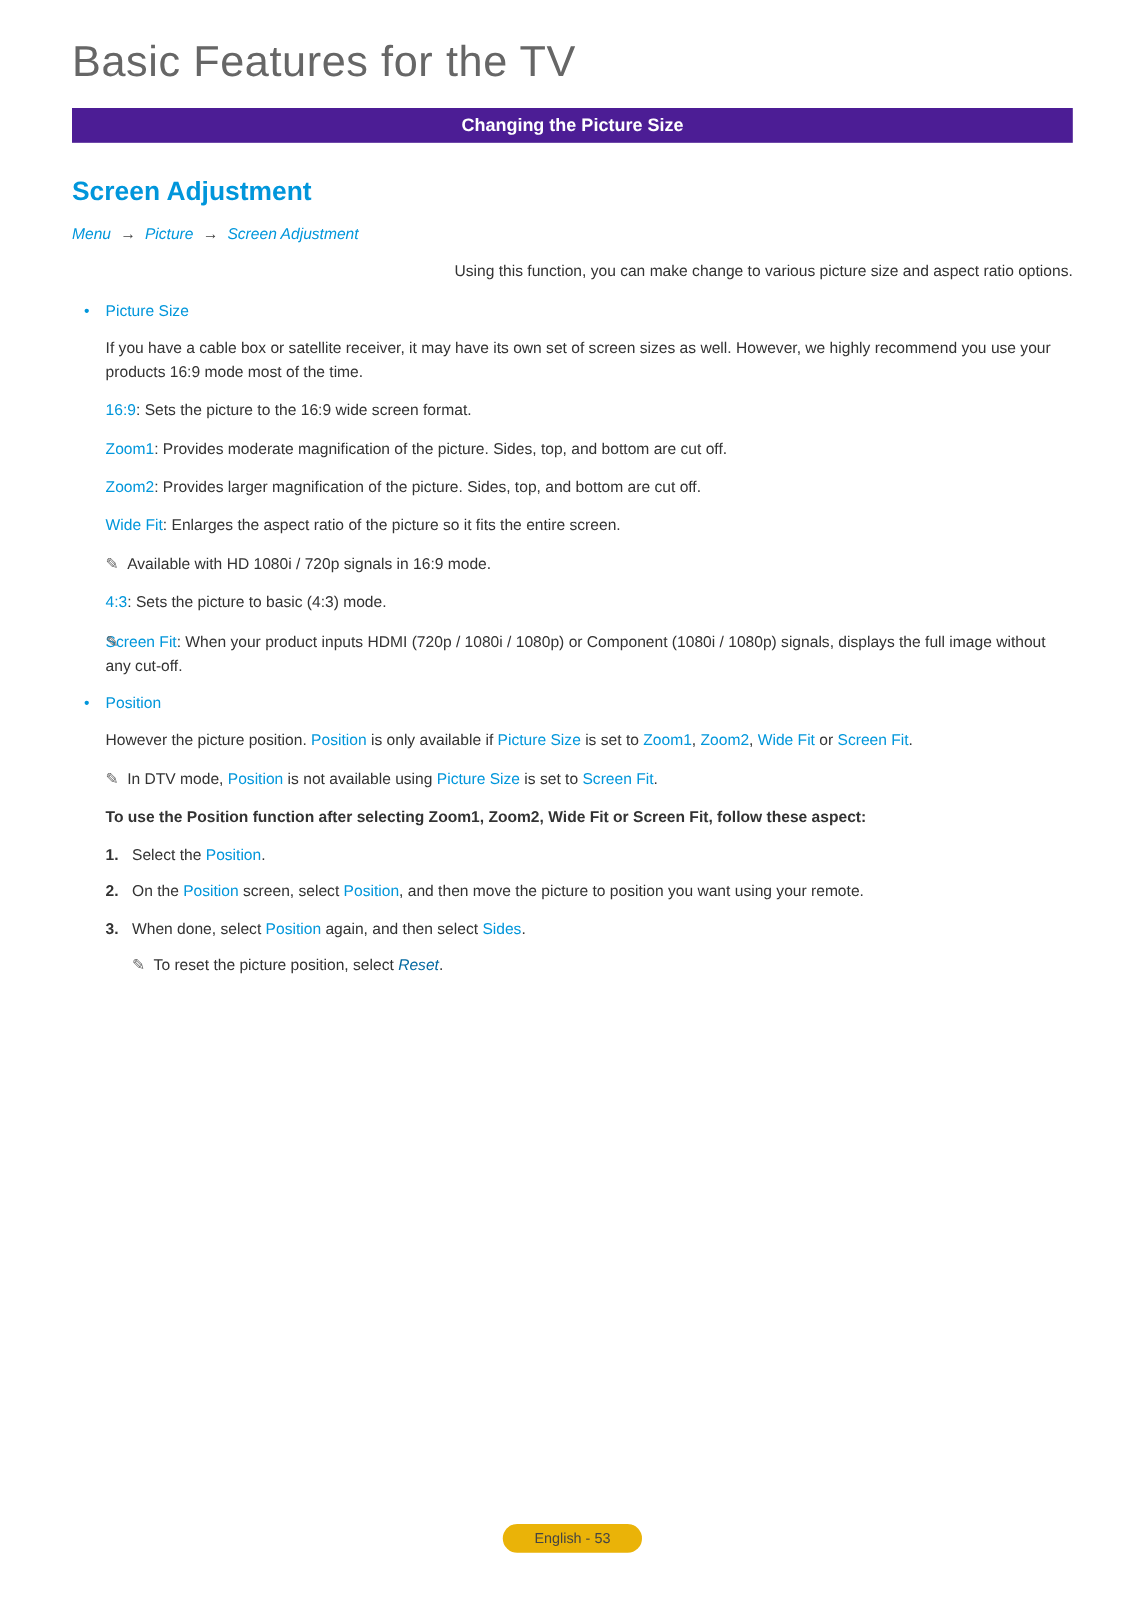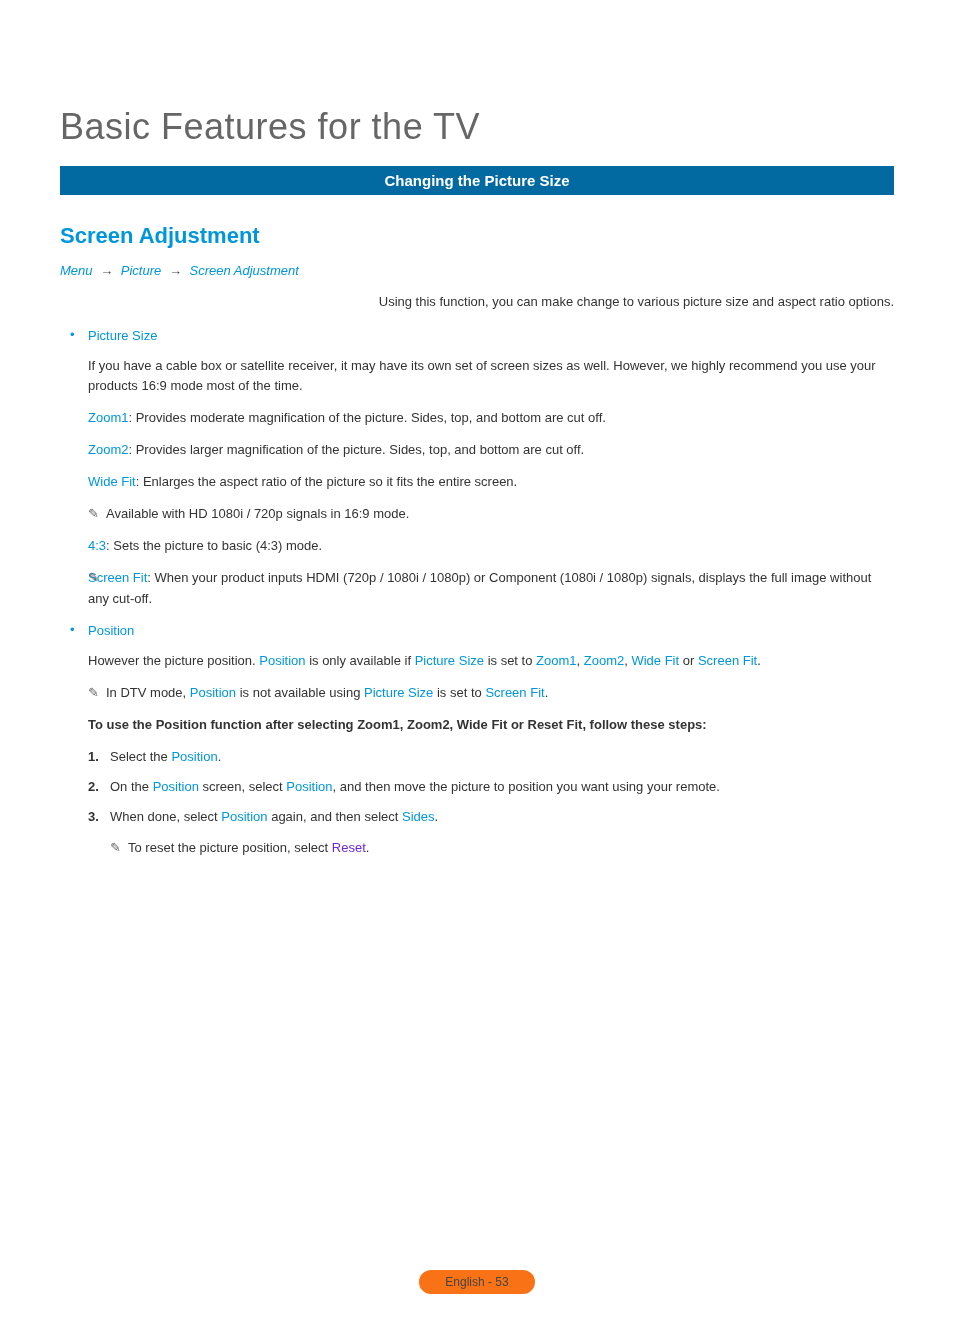--- a/index.html
+++ b/index.html
@@ -9,32 +9,31 @@
     }
     body {
       font-family: Arial, Helvetica, sans-serif;
       width: 954px;
       height: 1342px;
       background: #ffffff;
       color: #333333;
       position: relative;
     }
     .page {
-      padding: 62px 60px 0 60px;
-      margin-top: 44px;
+      padding: 30px 60px 0 60px;
     }
     .main-title {
       font-size: 36px;
       font-weight: 300;
       color: #666666;
       margin-bottom: 18px;
       letter-spacing: 0.5px;
     }
     .section-bar {
-      background: #0369a1;
+      background: #4c1d95;
       color: #ffffff;
       text-align: center;
       padding: 6px 0;
       font-size: 15px;
       font-weight: bold;
       margin-bottom: 28px;
     }
     .section-heading {
       color: #0096db;
       font-size: 22px;
@@ -140,32 +139,33 @@
       position: relative;
       padding-left: 18px;
     }
     .sub-note .note-icon {
       position: absolute;
       left: 0;
       top: 0;
       color: #666666;
     }
     .sub-note .blue {
-      color: #6d28d9;
+      color: #0369a1;
+      font-style: italic;
     }
     .page-footer {
       position: absolute;
       bottom: 48px;
       left: 0;
       width: 100%;
       text-align: center;
     }
     .page-pill {
       display: inline-block;
-      background: #f97316;
+      background: #eab308;
       color: #444444;
       font-size: 12px;
       padding: 5px 26px;
       border-radius: 14px;
     }
   </style>
 </head>
 <body>
 
 <div class="page">
@@ -185,20 +185,23 @@
 
   <p class="intro-text">Using this function, you can make change to various picture size and aspect ratio options.</p>
 
   <div class="bullet-item">
     <span class="bullet">•</span>
     <span class="bullet-label">Picture Size</span>
   </div>
 
   <p class="body-text">If you have a cable box or satellite receiver, it may have its own set of screen sizes as well. However, we highly recommend you use your products 16:9 mode most of the time.</p>
 
+  <p class="body-text">
+    <span class="blue">16:9</span><span>: Sets the picture to the 16:9 wide screen format.</span>
+  </p>
 
   <p class="body-text">
     <span class="blue">Zoom1</span><span>: Provides moderate magnification of the picture. Sides, top, and bottom are cut off.</span>
   </p>
 
   <p class="body-text">
     <span class="blue">Zoom2</span><span>: Provides larger magnification of the picture. Sides, top, and bottom are cut off.</span>
   </p>
 
   <p class="body-text">
@@ -229,21 +232,21 @@
 
   <p class="body-text">
     <span>However the picture position. </span><span class="blue">Position</span><span> is only available if </span><span class="blue">Picture Size</span><span> is set to </span><span class="blue">Zoom1</span><span>, </span><span class="blue">Zoom2</span><span>, </span><span class="blue">Wide Fit</span><span> or </span><span class="blue">Screen Fit</span><span>.</span>
   </p>
 
   <div class="note-line">
     <span class="note-icon">✎</span>
     <span>In DTV mode, </span><span class="blue">Position</span><span> is not available using </span><span class="blue">Picture Size</span><span> is set to </span><span class="blue">Screen Fit</span><span>.</span>
   </div>
 
-  <p class="bold-text">To use the Position function after selecting Zoom1, Zoom2, Wide Fit or Reset Fit, follow these steps:</p>
+  <p class="bold-text">To use the Position function after selecting Zoom1, Zoom2, Wide Fit or Screen Fit, follow these aspect:</p>
 
   <div class="ol-item">
     <span class="num">1.</span>
     <span>Select the </span><span class="blue">Position</span><span>.</span>
   </div>
 
   <div class="ol-item">
     <span class="num">2.</span>
     <span>On the </span><span class="blue">Position</span><span> screen, select </span><span class="blue">Position</span><span>, and then move the picture to position you want using your remote.</span>
   </div>

